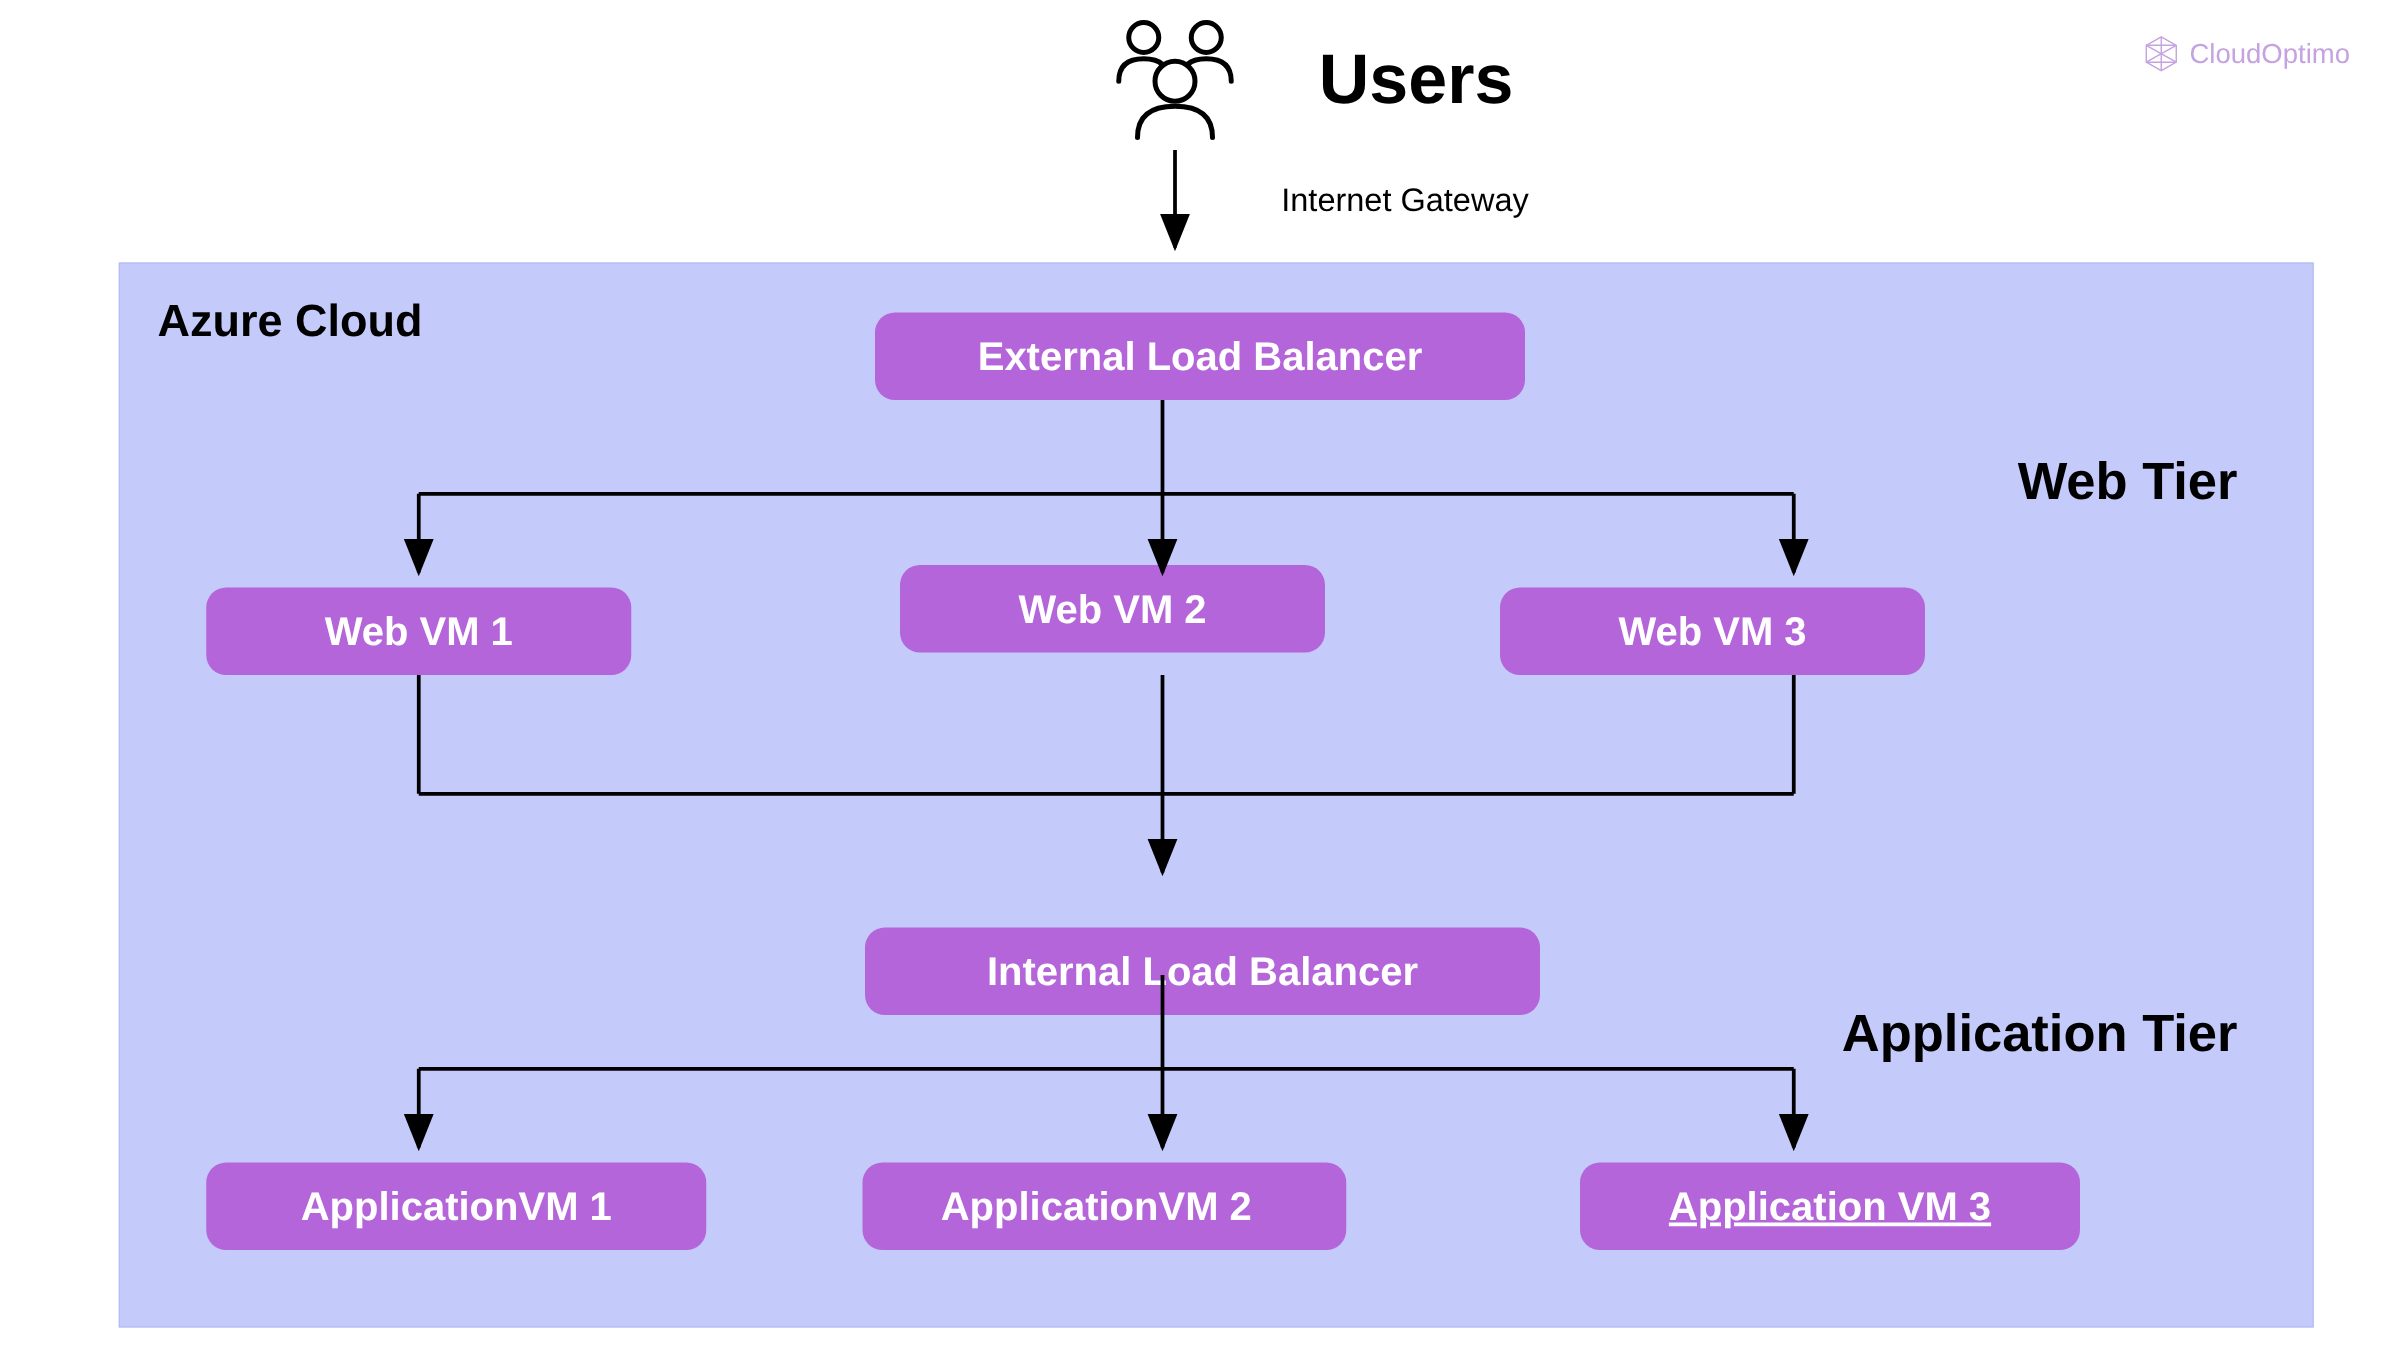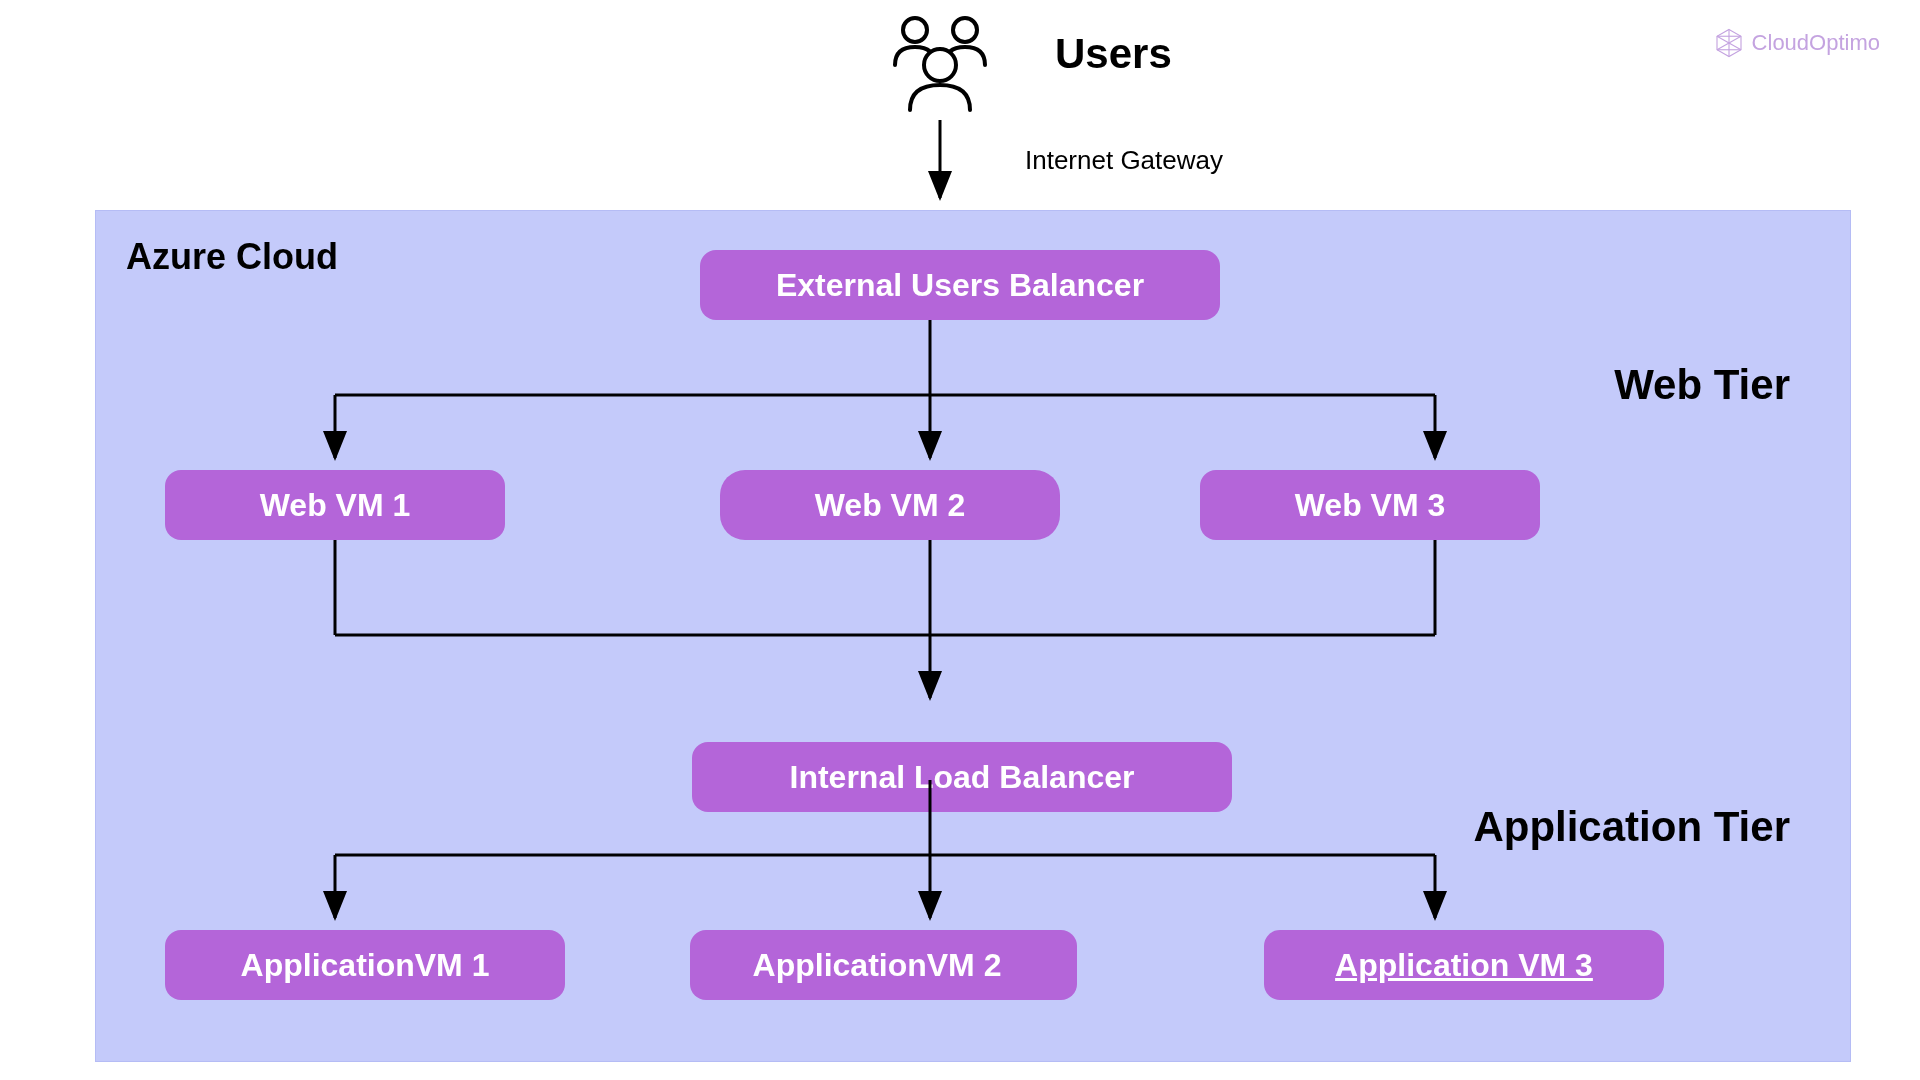--- a/index.html
+++ b/index.html
@@ -31,21 +31,21 @@
     position: absolute;
     left: 880px;
     top: 10px;
     width: 120px;
     height: 110px;
   }
   .users-label {
     position: absolute;
     left: 1055px;
     top: 30px;
-    font-size: 42px;
+    font-size: 56px;
     font-weight: 700;
     color: #000;
   }
   .gateway-label {
     position: absolute;
     left: 1025px;
     top: 145px;
     font-size: 26px;
     color: #000;
   }
@@ -130,27 +130,27 @@
 <div class="users-label">Users</div>
 <div class="gateway-label">Internet Gateway</div>
 
 <div class="cloud-box">
   <div class="cloud-title">Azure Cloud</div>
   <div class="tier-label" style="right: 60px; top: 150px;">Web Tier</div>
   <div class="tier-label" style="right: 60px; top: 592px; margin-left: 48px;">Application Tier</div>
 </div>
 
 <div class="node" style="left:700px; top:250px; width:460px;">
-  <span>External Users Balancer</span>
+  <span>External Load Balancer</span>
 </div>
 
 <div class="node" style="left:165px; top:470px; width:280px;">
   <span>Web VM 1</span>
 </div>
-<div class="node" style="left:720px; top:470px; width:280px;border-radius:25px;">
+<div class="node" style="left:720px; top:452px; width:280px;">
   <span>Web VM 2</span>
 </div>
 <div class="node" style="left:1200px; top:470px; width:280px;justify-content:center;">
   <span>Web VM 3</span>
 </div>
 
 <div class="node" style="left:692px; top:742px; width:480px;">
   <span>Internal Load Balancer</span>
 </div>
 

